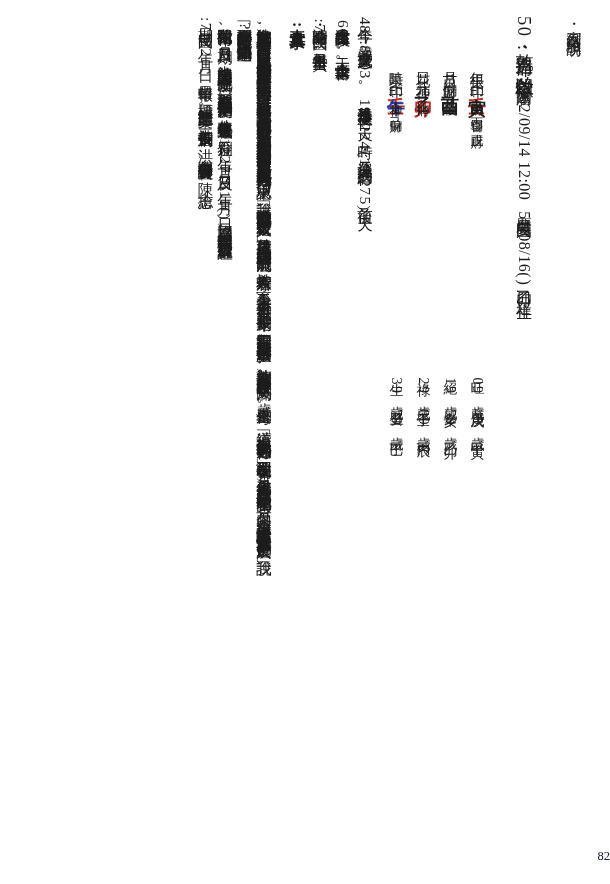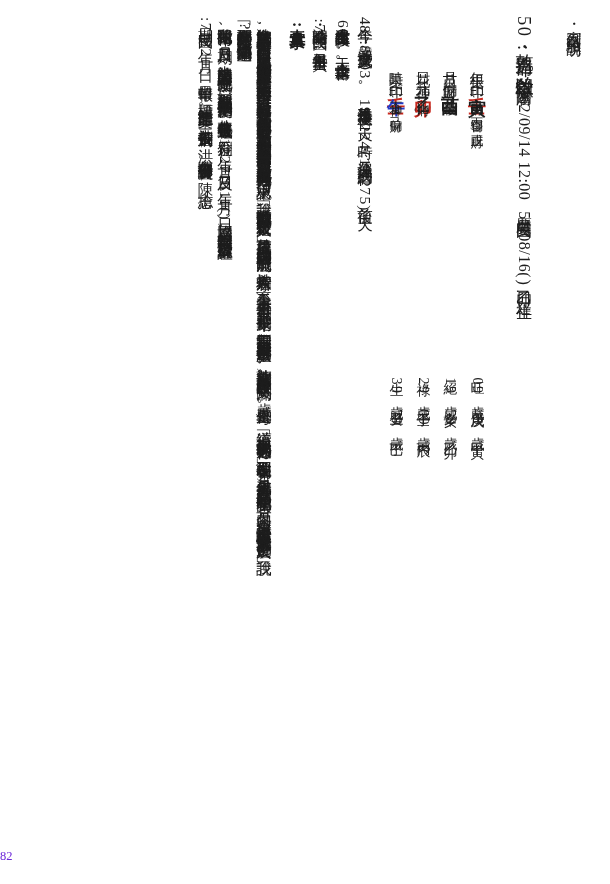--- a/index.html
+++ b/index.html
@@ -46,21 +46,21 @@
     font-size:14px;line-height:26px;letter-spacing:1.5px;
     white-space:nowrap;
   }
 
   .note{margin-left:3px;}
   .story-heading{font-weight:bold;font-size:16px;letter-spacing:1.5px;margin-left:14px;}
   .story-para{text-align:start;}
 
   .page-number{
     position:absolute;bottom:20px;left:0;width:100%;
-    text-align:left;font-size:12.5px;color:#6d28d9;
+    text-align:right;font-size:12.5px;color:#0f172a;
     font-family:"Liberation Serif","DejaVu Serif",serif;
   }
 </style>
 </head>
 <body>
 
 <div class="page">
   <div class="content">
 
     <div class="col section-header">・實例徵驗說明</div>

